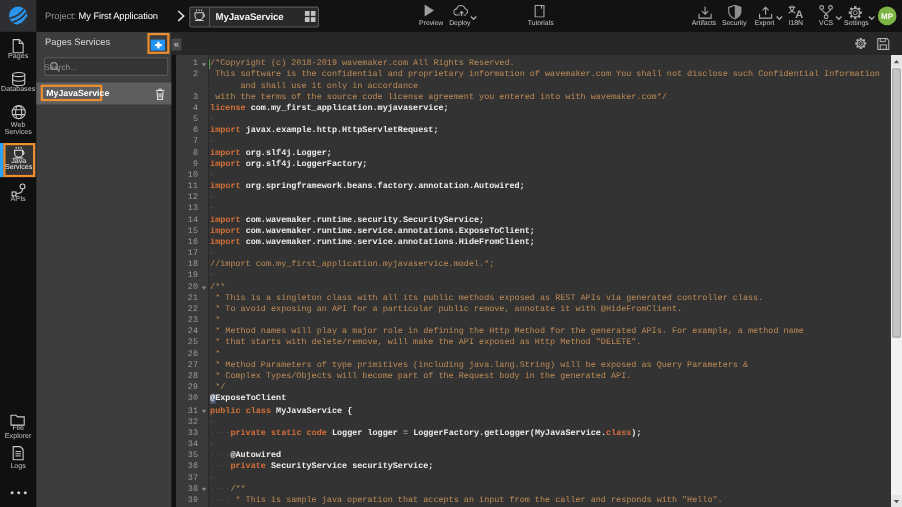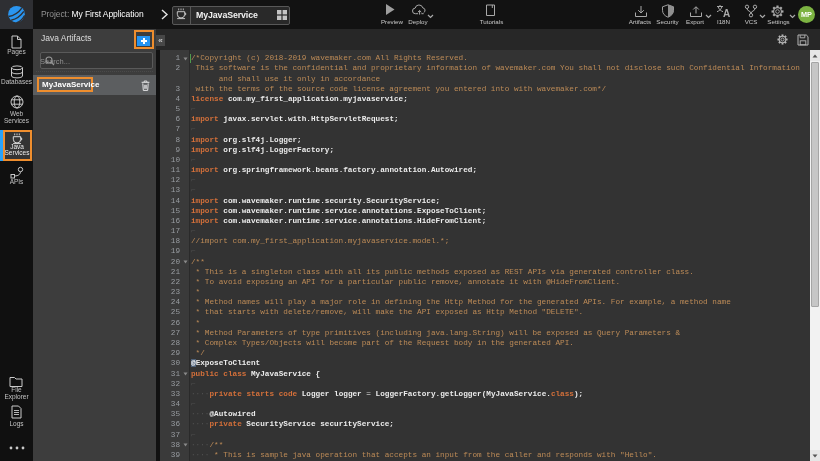--- a/index.html
+++ b/index.html
@@ -207,21 +207,21 @@
   </div>
 <div class="lbl" style="left:-23.5px;top:419.5px;width:80px;font-size:6.5px;color:#c2c2c2">Logs</div>
 <div class="abs" style="left:9px;top:446px">
     <svg width="16" height="4" viewBox="0 0 16 4" style="">
       <circle cx="2" cy="2" r="1.4" fill="#c9c9c9"></circle>
       <circle cx="8" cy="2" r="1.4" fill="#c9c9c9"></circle>
       <circle cx="14" cy="2" r="1.4" fill="#c9c9c9"></circle>
     </svg>
   </div>
 <div class="abs" style="left:33px;top:28.5px;width:123px;height:432.5px;background:#3d3d3d"></div>
-<div class="abs" style="left:41px;top:33px;font-size:8.5px;color:#dcdcdc">Java Artifacts</div>
+<div class="abs" style="left:41px;top:33px;font-size:8.5px;color:#dcdcdc">Pages Services</div>
 <div class="abs" style="left:133.5px;top:29.8px;width:20.5px;height:19.2px;border:2.4px solid #ef8e2e"></div>
 <div class="abs" style="left:137.2px;top:35.6px;width:13.2px;height:10.8px;background:#2494f2"></div>
 <div class="abs" style="left:142.8px;top:37.8px;width:2px;height:6.4px;background:#fff"></div>
 <div class="abs" style="left:140.6px;top:40px;width:6.4px;height:2px;background:#fff"></div>
 <div class="abs" style="left:40px;top:52px;width:112.5px;height:16.5px;background:#343434;border:1px solid #5a5a5a;border-radius:2px"></div>
 <div class="abs" style="left:44.5px;top:55.5px">
     <svg width="10" height="10" viewBox="0 0 10 10" style="">
       <circle cx="4" cy="4" r="3" fill="none" stroke="#9a9a9a" stroke-width="1.1"></circle>
       <path d="M6.3 6.3 L9 9" stroke="#9a9a9a" stroke-width="1.1"></path>
     </svg>
@@ -328,21 +328,21 @@
       <path d="M0.5 0.5 L4.5 0.5 L2.5 3.5 Z" fill="#8a8a8a"></path>
     </svg>
   </div>
 <div class="abs" style="left:191px;top:53.2px;width:612px;overflow:hidden">
     <pre><span class="c">/*Copyright (c) 2018-2019 wavemaker.com All Rights Reserved.</span>
 <span class="c"> This software is the confidential and proprietary information of wavemaker.com You shall not disclose such Confidential Information</span>
 <span class="c">      and shall use it only in accordance</span>
 <span class="c"> with the terms of the source code license agreement you entered into with wavemaker.com*/</span>
 <span class="k">license</span><span class="p"> com.my_first_application.myjavaservice;</span>
 <span class="e">⌐</span>
-<span class="k">import</span><span class="p"> javax.servlet.with.HttpServletRequest;</span>
+<span class="k">import</span><span class="p"> javax.example.http.HttpServletRequest;</span>
 <span class="e">⌐</span>
 <span class="k">import</span><span class="p"> org.slf4j.Logger;</span>
 <span class="k">import</span><span class="p"> org.slf4j.LoggerFactory;</span>
 <span class="e">⌐</span>
 <span class="k">import</span><span class="p"> org.springframework.beans.factory.annotation.Autowired;</span>
 <span class="e">⌐</span>
 <span class="e">⌐</span>
 <span class="k">import</span><span class="p"> com.wavemaker.runtime.security.SecurityService;</span>
 <span class="k">import</span><span class="p"> com.wavemaker.runtime.service.annotations.ExposeToClient;</span>
 <span class="k">import</span><span class="p"> com.wavemaker.runtime.service.annotations.HideFromClient;</span>
@@ -355,21 +355,21 @@
 <span class="c"> *</span>
 <span class="c"> * Method names will play a major role in defining the Http Method for the generated APIs. For example, a method name</span>
 <span class="c"> * that starts with delete/remove, will make the API exposed as Http Method "DELETE".</span>
 <span class="c"> *</span>
 <span class="c"> * Method Parameters of type primitives (including java.lang.String) will be exposed as Query Parameters &amp;</span>
 <span class="c"> * Complex Types/Objects will become part of the Request body in the generated API.</span>
 <span class="c"> */</span>
 <span class="sel">@</span><span class="p">ExposeToClient</span>
 <span class="k">public</span><span class="p"> </span><span class="k">class</span><span class="p"> MyJavaService {</span>
 <span class="e">⌐</span>
-<span class="w">····</span><span class="k">private</span><span class="p"> </span><span class="k">starts</span><span class="p"> </span><span class="k">code</span><span class="p"> Logger logger </span><span class="o">=</span><span class="p"> LoggerFactory.getLogger(MyJavaService.</span><span class="k">class</span><span class="p">);</span>
+<span class="w">····</span><span class="k">private</span><span class="p"> </span><span class="k">static</span><span class="p"> </span><span class="k">code</span><span class="p"> Logger logger </span><span class="o">=</span><span class="p"> LoggerFactory.getLogger(MyJavaService.</span><span class="k">class</span><span class="p">);</span>
 <span class="e">⌐</span>
 <span class="w">····</span><span class="p">@Autowired</span>
 <span class="w">····</span><span class="k">private</span><span class="p"> SecurityService securityService;</span>
 <span class="e">⌐</span>
 <span class="w">····</span><span class="c">/**</span>
 <span class="w">····</span><span class="c"> * This is sample java operation that accepts an input from the caller and responds with "Hello".</span></pre>
   </div>
 <div class="abs" style="left:189.8px;top:53.7px;width:1.4px;height:9px;background:#4e9b4e"></div>
 <div class="abs" style="left:809.5px;top:50px;width:10.5px;height:411px;background:#f2f2f2"></div>
 <div class="abs" style="left:809.5px;top:50px;width:10.5px;height:11px;background:#e6e6e6"></div>

